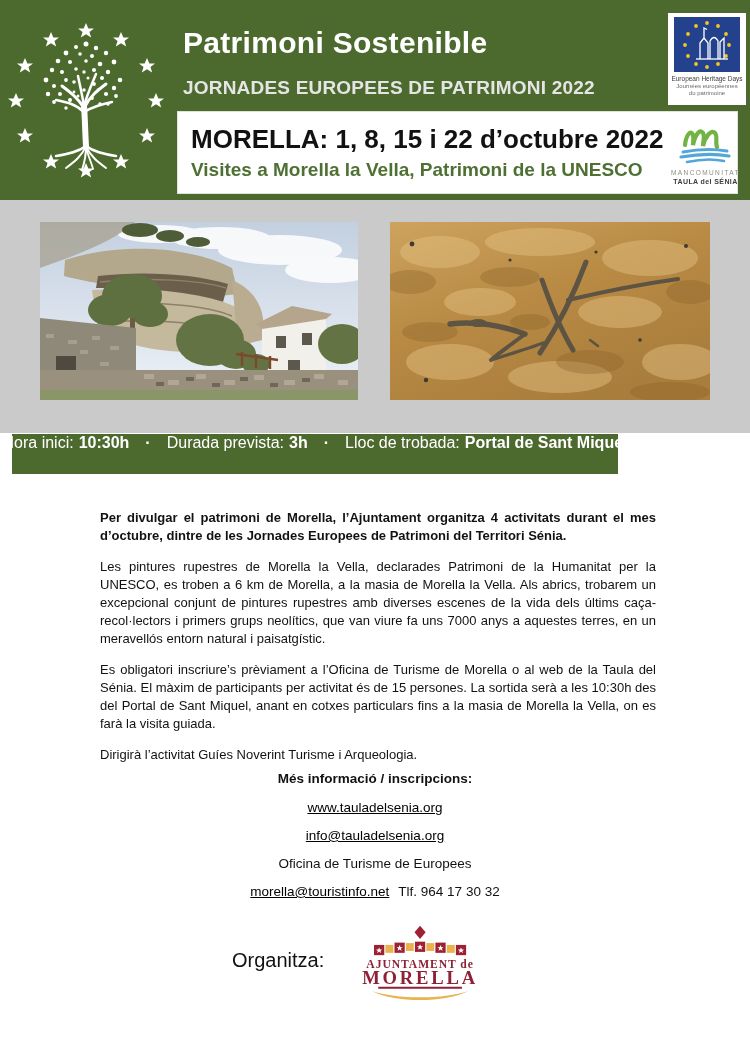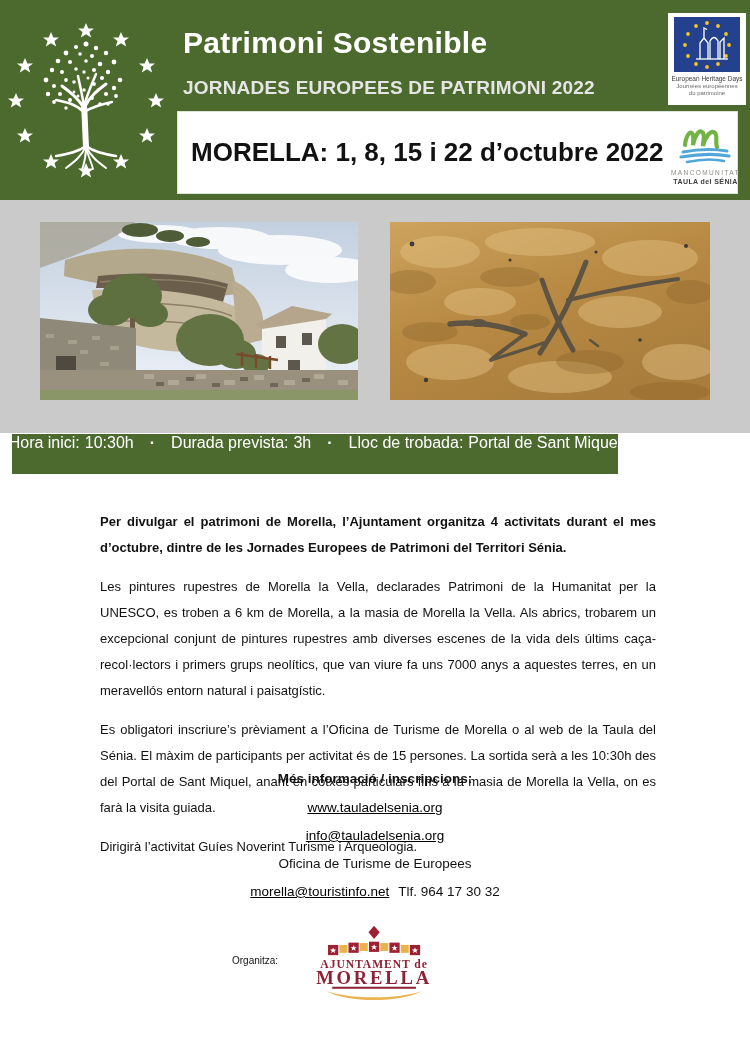--- a/index.html
+++ b/index.html
@@ -24,40 +24,40 @@
   .manco-l1{font-size:6.5px;letter-spacing:1.4px;color:#8d8d85;line-height:8px}
   .manco-l2{font-size:7px;font-weight:bold;color:#3c3c3c;letter-spacing:.4px;line-height:9px}
 
   
   .photos{position:absolute;left:0;top:200px;width:750px;height:233px;background:#cacaca}
   .ph-l{position:absolute;left:40px;top:22px;width:318px;height:178px}
   .ph-r{position:absolute;left:390px;top:22px;width:320px;height:178px}
 
   
   .infobar{position:absolute;left:12px;top:434px;width:606px;height:40px;background:#4c692e;color:#fff;display:flex;justify-content:center;font-size:16px;white-space:nowrap}
-  .infobar b{font-weight:normal}
+  .infobar b{font-weight:bold}
   .infobar .lbl{margin-right:5px}
   .infobar .dot{margin:0 16px;font-weight:bold}
 
   
-  .bodytext{position:absolute;left:100px;top:509px;width:556px;font-size:13px;line-height:26px;color:#121212}
+  .bodytext{position:absolute;left:100px;top:509px;width:556px;font-size:13px;line-height:18px;color:#121212}
   .bodytext p{margin-bottom:13px;text-align:justify}
   .bodytext p.b{font-weight:bold}
   .bodytext p.last{text-align:left;margin-bottom:0}
 
   
   .contact{position:absolute;left:0;top:771px;width:750px;text-align:center;font-size:13.5px;color:#121212}
   .contact .h{font-weight:bold;margin-bottom:14px}
   .contact .row{margin-bottom:13px}
   .contact a{color:#000000;text-decoration:underline}
   .contact .phone{color:#121212;margin-left:9px}
 
   
   .org{position:absolute;left:232px;top:924px;display:flex;align-items:center;gap:26px}
-  .org-label{font-size:10px;color:#121212;position:relative;top:-4px}
+  .org-label{font-size:20px;color:#121212;position:relative;top:-4px}
 </style>
 </head>
 <body>
 
 <div class="page">
 
   <header class="hdr">
 
     <svg class="tree" width="156" height="186" viewBox="0 0 156 186">
       <defs>
@@ -168,20 +168,21 @@
         </svg>
       </div>
       <div class="ehd-l1">European Heritage Days</div>
       <div class="ehd-l2">Journées européennes</div>
       <div class="ehd-l2">du patrimoine</div>
     </div>
 
     <div class="event-box">
       <div class="ev-text">
         <div class="ev1">MORELLA: 1, 8, 15 i 22 d’octubre 2022</div>
+        <div class="ev2">Visites a Morella la Vella, Patrimoni de la UNESCO</div>
       </div>
       <div class="manco">
         <svg width="72" height="46" viewBox="0 0 72 46">
           <path d="M16,26 C17,16 22,10 24,16 C25,19 24,23 24,26 C26,16 31,9 34,14 C36,17 34,23 34,27 C36,18 42,10 46,14 C49,17 46,24 48,28" stroke="#71b344" stroke-width="4.2" fill="none" stroke-linecap="round"></path>
           <g stroke="#53a7d8" fill="none" stroke-linecap="round">
             <path d="M14,33 C30,30 46,30 58,32" stroke-width="3"></path>
             <path d="M12,38 C30,35 48,35 60,37" stroke-width="3.2"></path>
             <path d="M18,43 C32,40 46,40 55,42" stroke-width="2.6"></path>
           </g>
         </svg>

